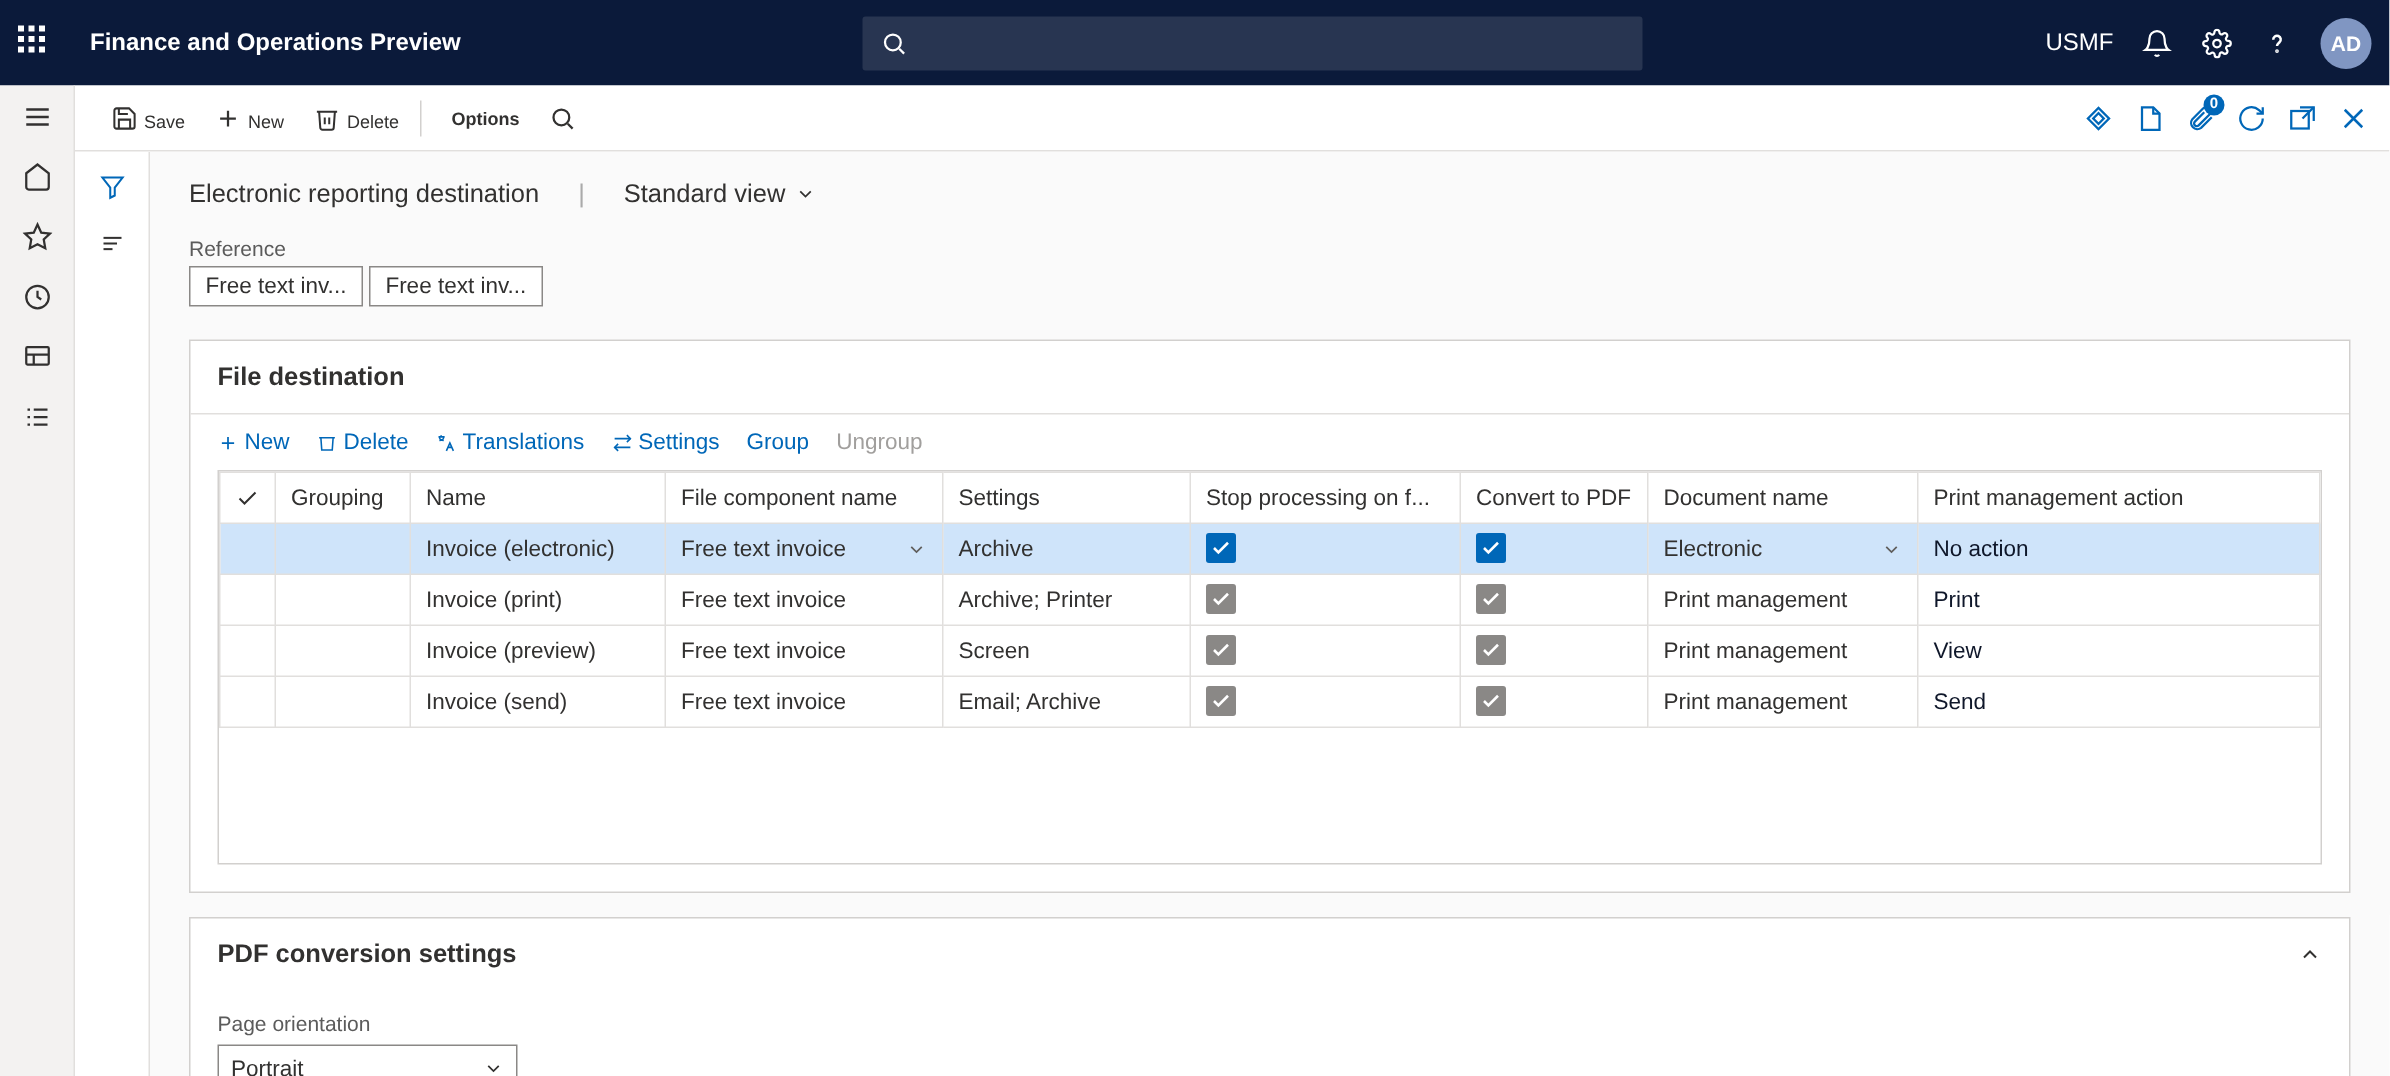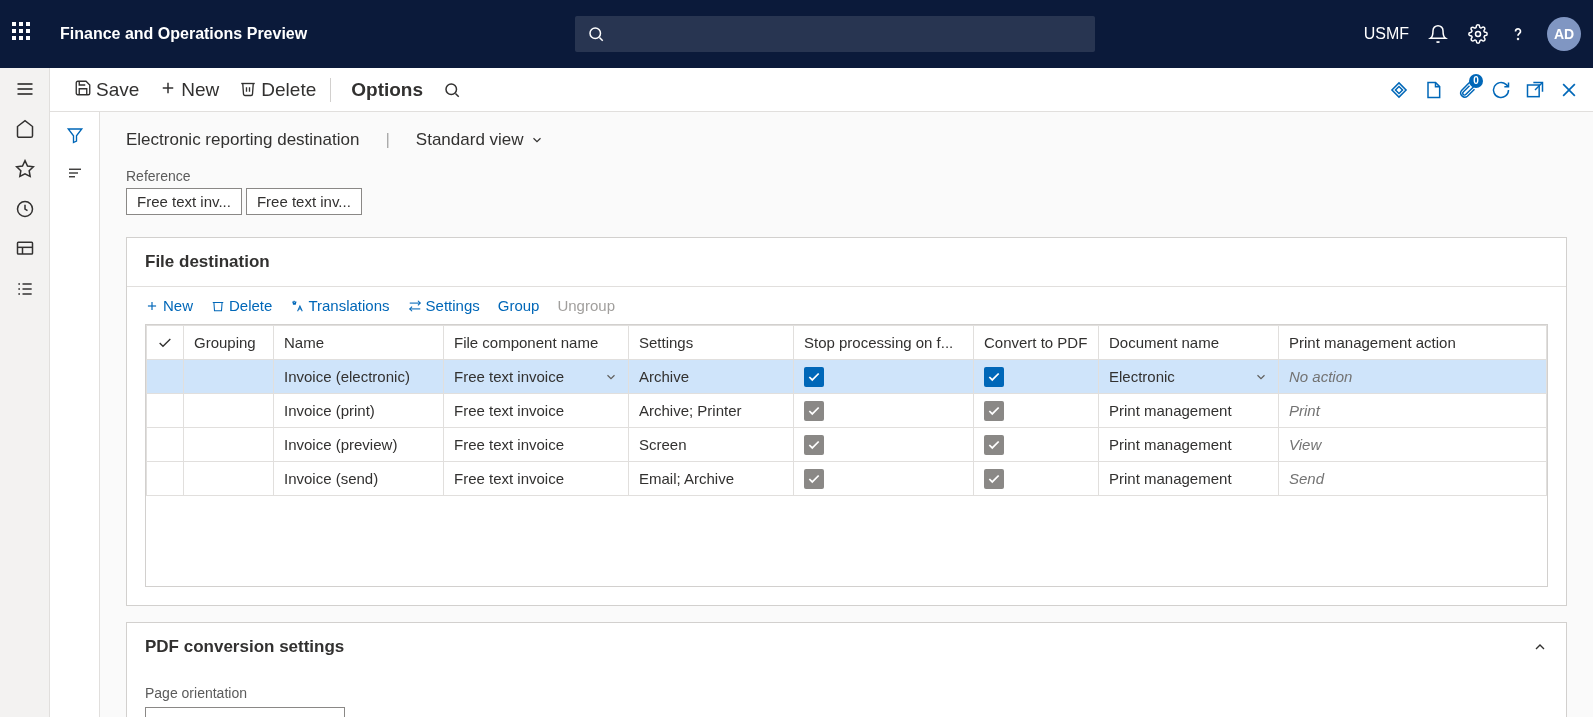--- a/index.html
+++ b/index.html
@@ -1,39 +1,39 @@
 <!DOCTYPE html>
 <html><head>
 <meta charset="utf-8">
 <style>
 * { box-sizing: border-box; margin: 0; padding: 0; font-family: "Segoe UI", -apple-system, sans-serif; }
 body { background: #fff; font-size: 14px; color: #323130; overflow-x: hidden; }
 
 
-.top-header { background: #0b1a3a; color: #fff; height: 68px; display: flex; align-items: center; padding: 0 12px; }
+.top-header { background: #0b1a3a; color: #fff; height: 57px; display: flex; align-items: center; padding: 0 12px; }
 .waffle { width: 24px; height: 24px; display: grid; grid-template-columns: repeat(3,4px); grid-template-rows: repeat(3,4px); gap: 3px; margin-right: 24px; cursor: pointer; }
 .waffle span { background: #fff; display: block; }
 .app-title { font-size: 16px; font-weight: 600; flex: 0 0 auto; }
 .search-wrap { flex: 1; display: flex; justify-content: center; }
 .search-box { background: rgba(255,255,255,0.12); border-radius: 2px; width: 520px; height: 36px; display: flex; align-items: center; padding: 0 12px; color: #fff; }
 .search-box input { background: transparent; border: none; outline: none; color: #fff; font-size: 16px; margin-left: 8px; flex: 1; }
 .search-box input::placeholder { color: #fff; opacity: 0.95; }
 .hdr-right { display: flex; align-items: center; gap: 18px; }
 .company-code { font-size: 16px; }
 .hdr-icon { width: 22px; height: 22px; display: flex; align-items: center; justify-content: center; cursor: pointer; }
 .avatar { width: 34px; height: 34px; border-radius: 50%; background: #8096c2; color: #fff; display: flex; align-items: center; justify-content: center; font-size: 14px; font-weight: 600; }
 
 
 .shell { display: flex; height: calc(100vh - 50px); }
 .left-rail { width: 50px; background: #f3f2f1; border-right: 1px solid #e1dfdd; display: flex; flex-direction: column; align-items: center; padding-top: 10px; gap: 18px; }
 .rail-icon { width: 22px; height: 22px; display: flex; align-items: center; justify-content: center; color: #323130; cursor: pointer; }
 
 .main-col { flex: 1; display: flex; flex-direction: column; }
 .action-bar { height: 44px; border-bottom: 1px solid #e1dfdd; display: flex; align-items: center; padding: 0 14px; background: #fff; }
-.action-btn { display: flex; align-items: flex-start; gap: 4px; padding: 0 10px; font-size: 19px; cursor: pointer; color: #323130; }
+.action-btn { display: flex; align-items: flex-end; gap: 4px; padding: 0 10px; font-size: 12px; cursor: pointer; color: #323130; }
 .action-btn.options { font-weight: 700; margin-left: 6px; }
 .action-divider { width: 1px; height: 24px; background: #d2d0ce; margin: 0 4px; }
 .action-right { margin-left: auto; display: flex; align-items: center; gap: 14px; }
 .blue-ic { color: #0067b8; cursor: pointer; }
 .blue-ic-wrap { position: relative; }
 .badge { position: absolute; top: -6px; right: -6px; background: #0067b8; color: #fff; font-size: 10px; font-weight: 600; width: 14px; height: 14px; border-radius: 50%; display: flex; align-items: center; justify-content: center; }
 
 .content-row { flex: 1; display: flex; overflow: auto; }
 .side-strip { width: 50px; border-right: 1px solid #e1dfdd; display: flex; flex-direction: column; align-items: center; padding-top: 12px; gap: 16px; }
 .side-strip .active { color: #0067b8; }
@@ -56,21 +56,21 @@
 .gt-btn { display: flex; align-items: center; gap: 4px; color: #0067b8; cursor: pointer; }
 .gt-btn.dis { color: #a19f9d; cursor: default; }
 
 .grid { border: 1px solid #d2d0ce; margin: 0 18px 18px 18px; }
 .grid table { width: 100%; border-collapse: collapse; }
 .grid th, .grid td { border: 1px solid #e1dfdd; padding: 6px 10px; text-align: left; font-size: 15px; font-weight: 400; height: 34px; }
 .grid th { color: #323130; background: #fff; }
 .grid th.sel { width: 30px; }
 .grid th.grp { width: 90px; }
 .grid tr.sel-row td { background: #cfe4fa; }
-.grid td.gray { color: #737373; font-style: italic; }
+.grid td.gray { color: #0f172a; }
 .cell-dd { display: flex; align-items: center; }
 .cell-dd .chev { margin-left: auto; color: #605e5c; }
 .ck { width: 20px; height: 20px; border-radius: 2px; display: inline-flex; align-items: center; justify-content: center; }
 .ck.on { background: #0067b8; }
 .ck.off { background: #8a8886; }
 .ck svg { width: 14px; height: 14px; }
 
 .pdf-body { padding: 14px 18px 20px 18px; }
 .field-label { font-size: 14px; color: #5b5b5b; margin-bottom: 6px; }
 .dd { border: 1px solid #8a8886; height: 32px; width: 200px; display: flex; align-items: center; padding: 0 8px; font-size: 15px; cursor: pointer; background: #fff; }

